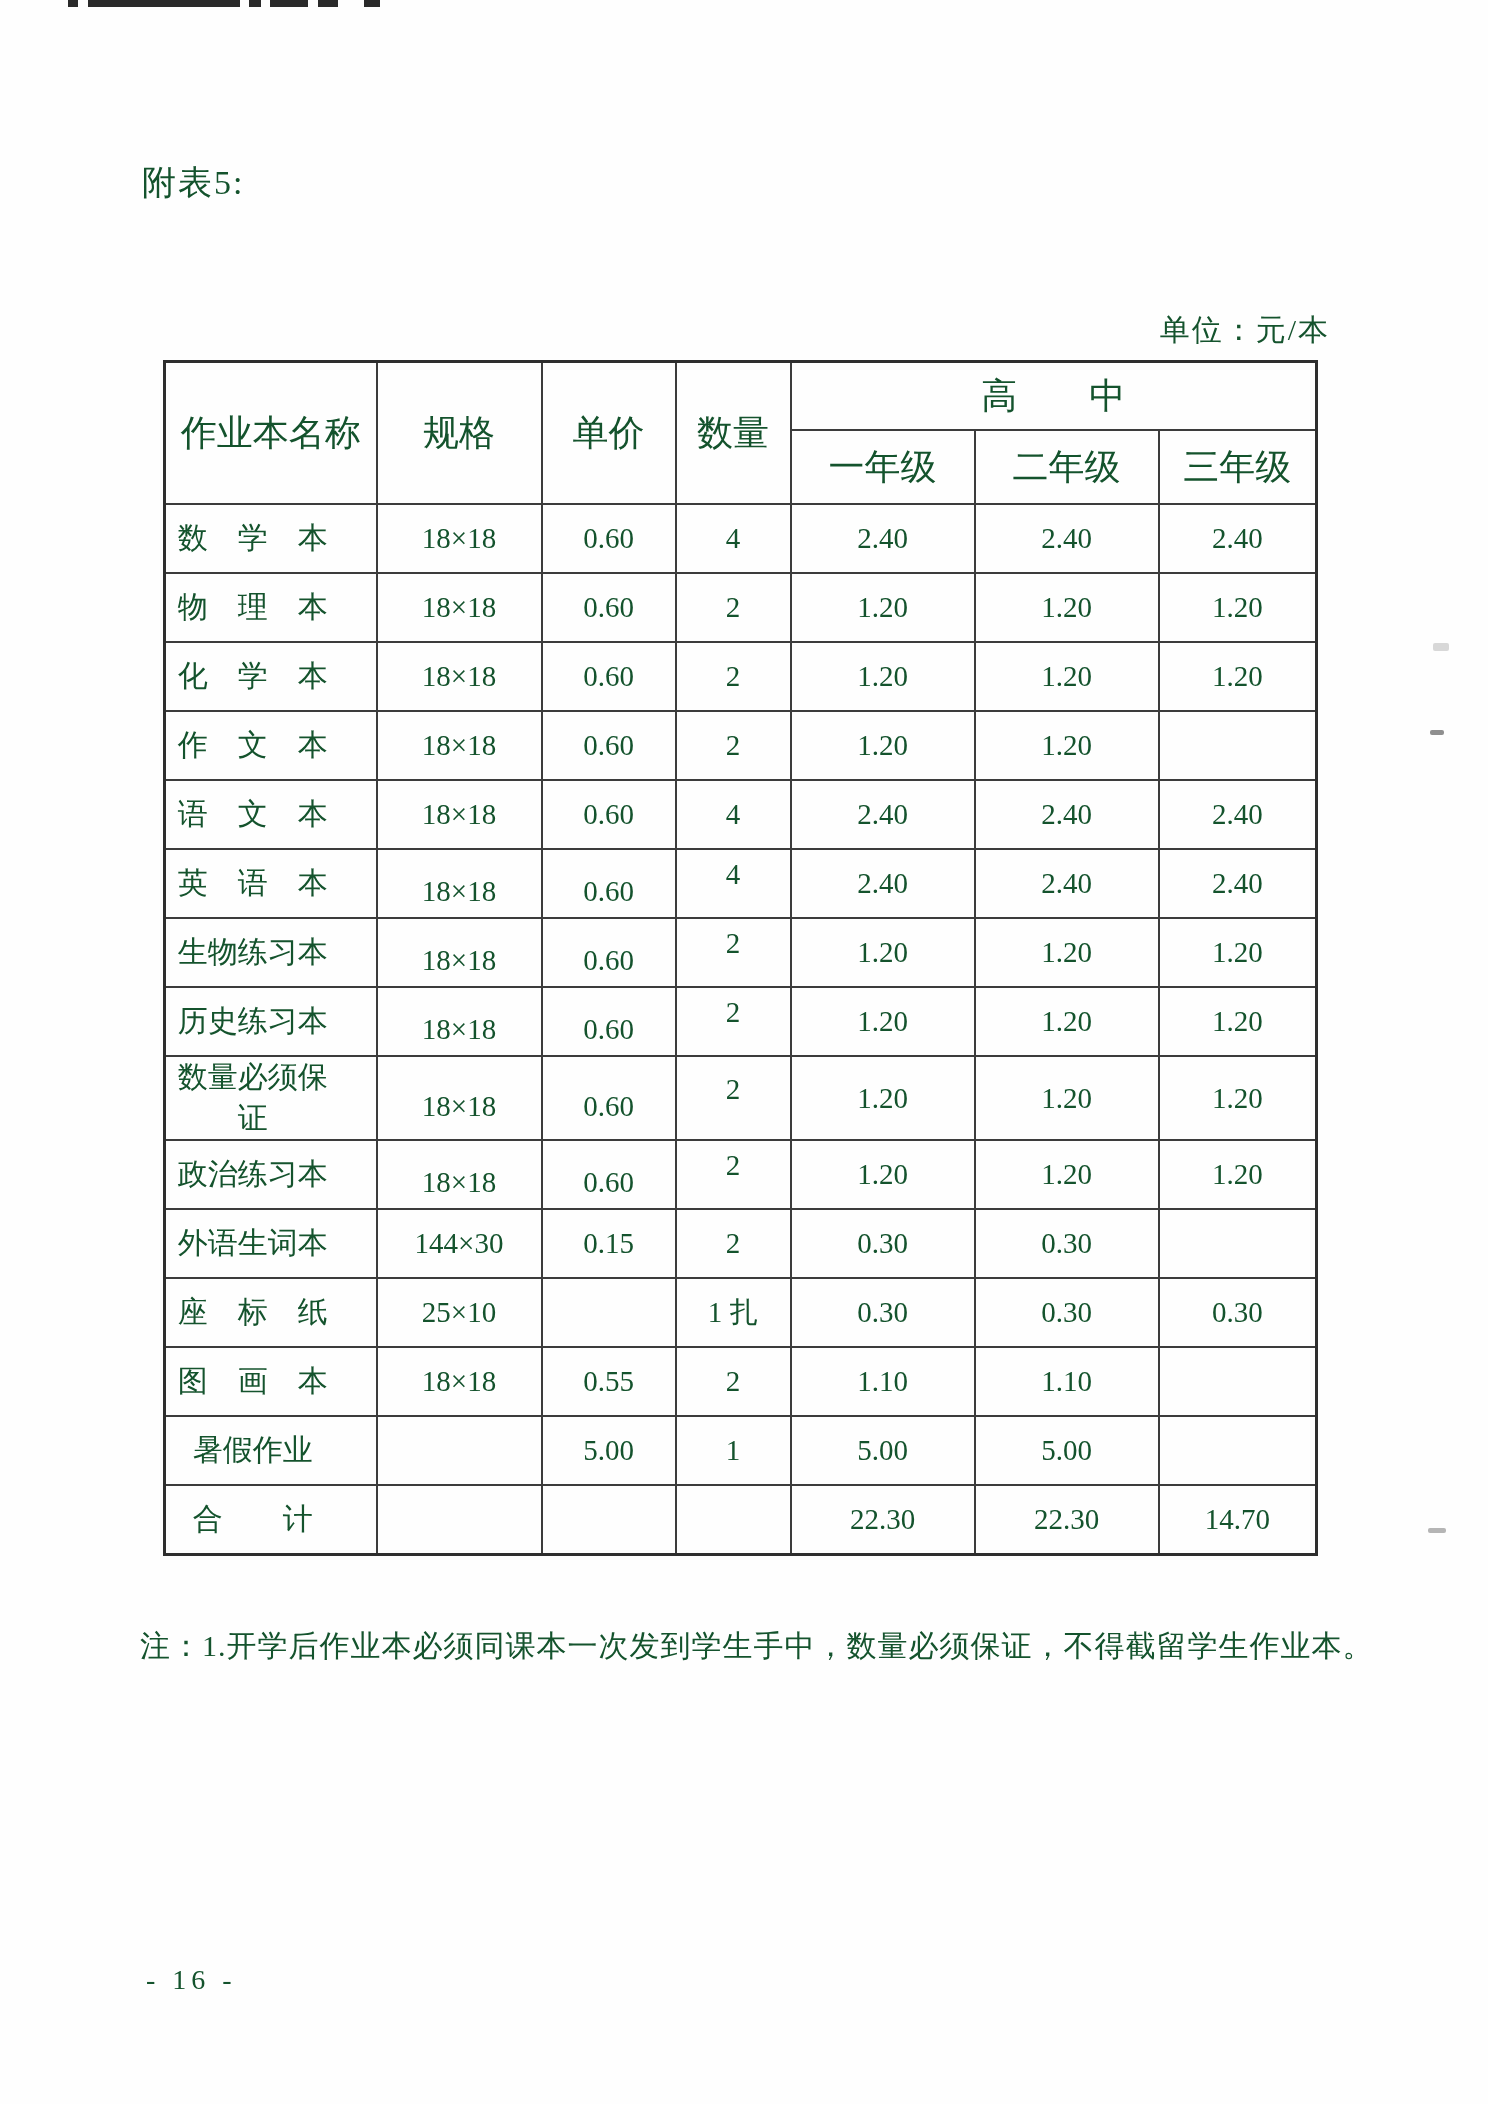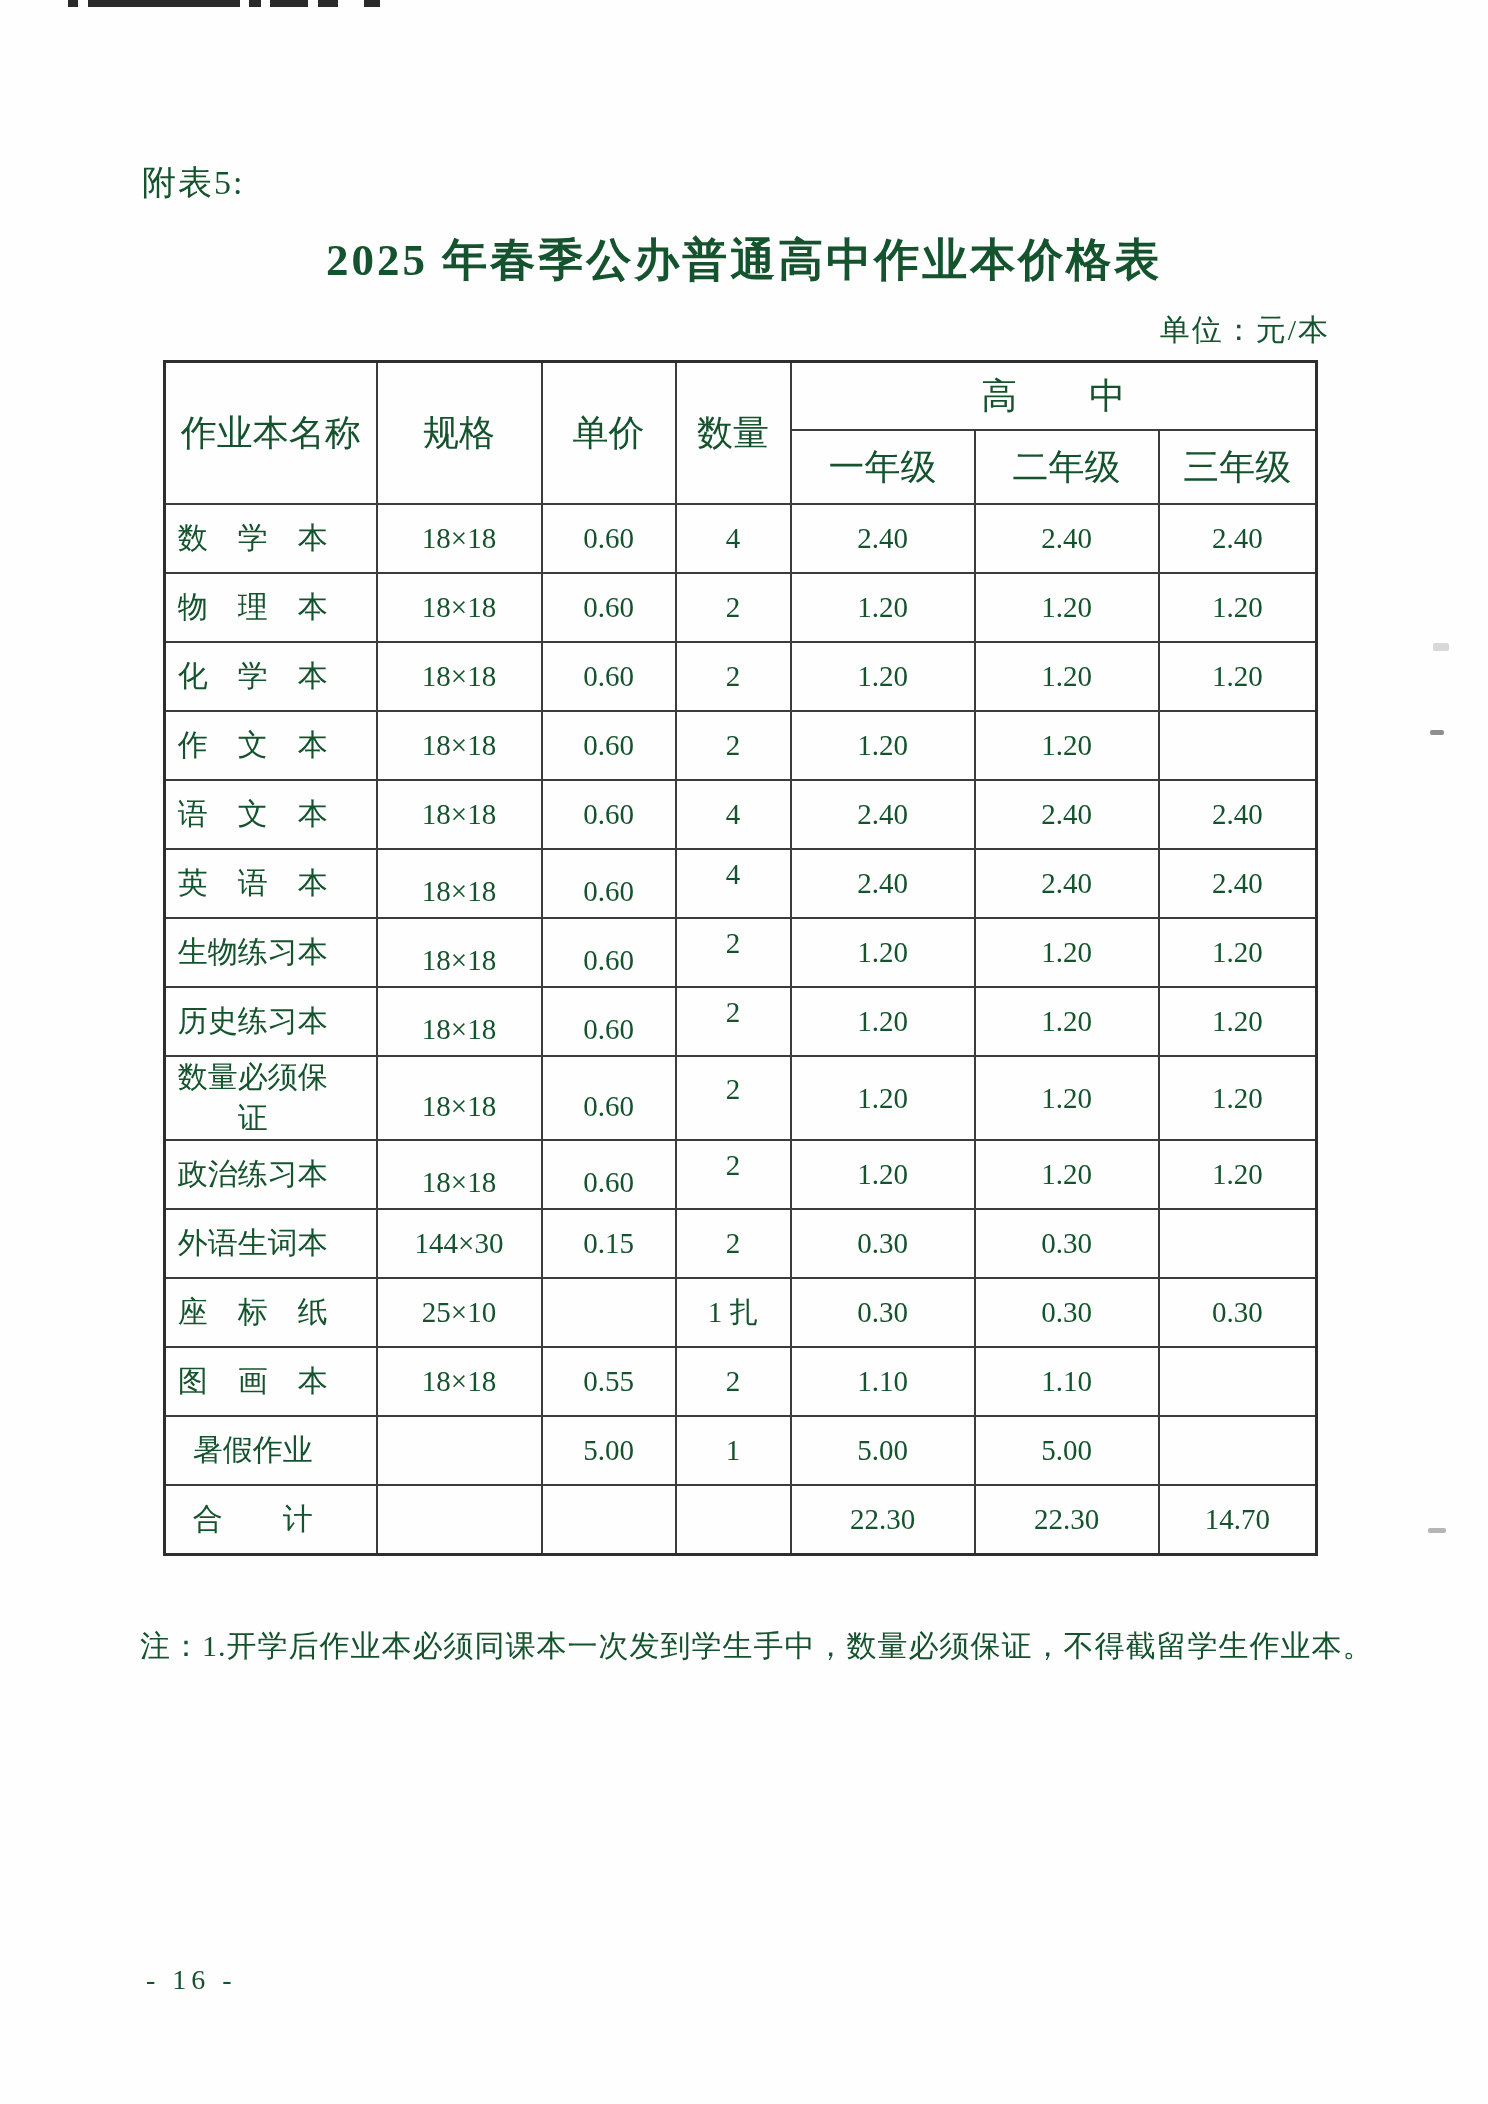--- a/index.html
+++ b/index.html
@@ -103,21 +103,20 @@
   <div class="redact-seg" style="left:270px;width:38px;"></div>
   <div class="redact-seg" style="left:318px;width:20px;"></div>
   <div class="redact-seg" style="left:364px;width:16px;"></div>
 
   <div class="smudge" style="left:1433px;top:643px;width:16px;height:8px;background:#d8d8d8;"></div>
   <div class="smudge" style="left:1430px;top:730px;width:14px;height:5px;background:#8f8f8f;"></div>
   <div class="smudge" style="left:1428px;top:1528px;width:18px;height:5px;background:#b5b5b5;"></div>
 
   <div class="attach-label">附表5:</div>
 
-  <h1 class="doc-title">2025 年春季公办普通高中作业本价格表</h1>
 
   <div class="unit-note">单位：元/本</div>
 
   <table class="price-table">
     <colgroup>
       <col class="col-name">
         <col class="col-spec">
         <col class="col-price">
         <col class="col-qty">
       <col class="col-g1">

